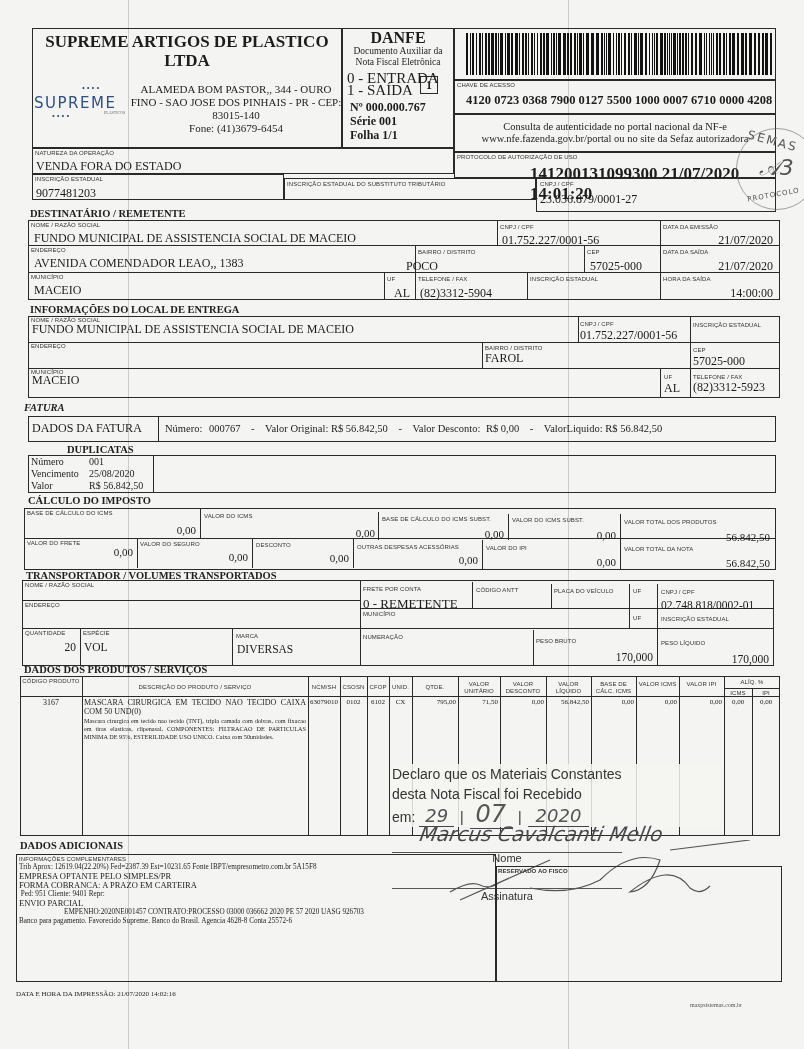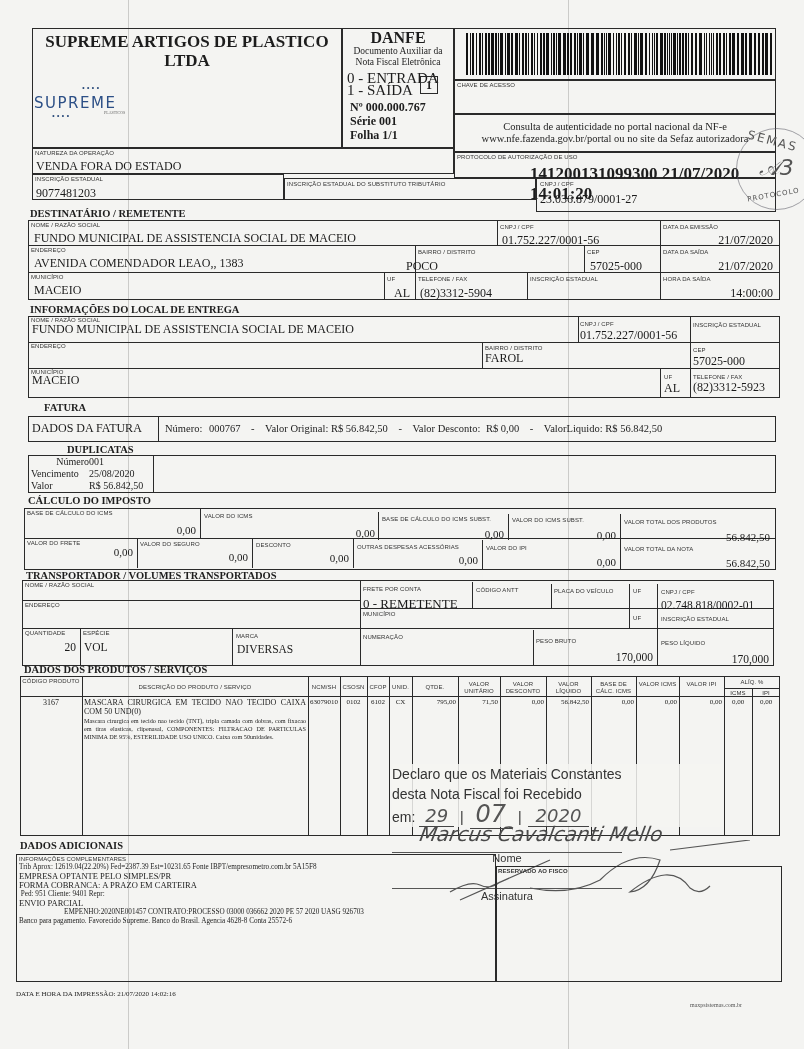--- a/index.html
+++ b/index.html
@@ -29,20 +29,26 @@
   <div class="box" style="left:32px;top:28px;width:310px;height:120px;"></div>
   <div class="abs center" style="left:32px;top:32px;width:310px;font-weight:bold;font-size:17px;line-height:19px;">
     <div>SUPREME ARTIGOS DE PLASTICO</div>
     <div>LTDA</div>
   </div>
   <div class="abs" style="left:34px;top:84px;width:96px;height:40px;">
     <div class="abs" style="left:48px;top:0px;font-size:8px;color:#2a4a7a;">• • • •</div>
     <div class="abs" style="left:0px;top:10px;font-family:'DejaVu Sans',sans-serif;font-size:15px;letter-spacing:1.5px;color:#2c4f86;">SUPREME</div>
     <div class="abs" style="left:70px;top:26px;font-size:4px;color:#666;">PLASTICOS</div>
     <div class="abs" style="left:18px;top:28px;font-size:8px;color:#2a4a7a;">• • • •</div>
+  </div>
+  <div class="abs center" style="left:130px;top:83px;width:212px;font-size:11px;line-height:13px;">
+    <div>ALAMEDA BOM PASTOR,, 344 - OURO</div>
+    <div>FINO - SAO JOSE DOS PINHAIS - PR - CEP:</div>
+    <div>83015-140</div>
+    <div>Fone: (41)3679-6454</div>
   </div>
 
   <div class="box" style="left:342px;top:28px;width:112px;height:120px;"></div>
   <div class="abs center" style="left:342px;top:30px;width:112px;font-weight:bold;font-size:16px;line-height:16px;">DANFE</div>
   <div class="abs center" style="left:342px;top:46px;width:112px;font-size:9.5px;line-height:11px;">
     <div>Documento Auxiliar da</div>
     <div>Nota Fiscal Eletrônica</div>
   </div>
   <div class="abs" style="left:347px;top:72px;font-size:15px;line-height:12px;">
     <div>0 - ENTRADA</div>
@@ -149,20 +155,21 @@
         <rect x="288" y="0" width="2" height="42"></rect>
         <rect x="292" y="0" width="2" height="42"></rect>
         <rect x="296" y="0" width="2" height="42"></rect>
         <rect x="299" y="0" width="3" height="42"></rect>
         <rect x="304" y="0" width="2" height="42"></rect>
       </g>
   </svg>
 
   <div class="box" style="left:454px;top:80px;width:322px;height:34px;"></div>
   <div class="lbl" style="left:457px;top:82px;">CHAVE DE ACESSO</div>
+  <div class="abs" style="left:466px;top:93px;font-weight:bold;font-size:12.5px;white-space:nowrap;">4120 0723 0368 7900 0127 5500 1000 0007 6710 0000 4208</div>
   <div class="box" style="left:454px;top:114px;width:322px;height:38px;"></div>
   <div class="abs center" style="left:454px;top:121px;width:322px;font-size:10.5px;line-height:12px;">
     <div>Consulta de autenticidade no portal nacional da NF-e</div>
     <div>www.nfe.fazenda.gov.br/portal ou no site da Sefaz autorizadora</div>
   </div>
 
   <div class="box" style="left:32px;top:148px;width:422px;height:26px;"></div>
   <div class="lbl" style="left:35px;top:150px;">NATUREZA DA OPERAÇÃO</div>
   <div class="val" style="left:36px;top:159px;">VENDA FORA DO ESTADO</div>
   <div class="box" style="left:454px;top:152px;width:322px;height:26px;"></div>
@@ -242,21 +249,21 @@
   <div class="lbl" style="left:693px;top:347px;">CEP</div>
   <div class="val" style="left:693px;top:354px;">57025-000</div>
 
   <div class="lbl" style="left:31px;top:369px;">MUNICÍPIO</div>
   <div class="val" style="left:32px;top:373px;">MACEIO</div>
   <div class="lbl" style="left:664px;top:374px;">UF</div>
   <div class="val" style="left:664px;top:381px;">AL</div>
   <div class="lbl" style="left:693px;top:374px;">TELEFONE / FAX</div>
   <div class="val" style="left:693px;top:380px;">(82)3312-5923</div>
 
-  <div class="sect" style="left:44px;top:402px;">FATURA</div>
+  <div class="sect" style="left:24px;top:402px;font-style:italic;">FATURA</div>
   <div class="box" style="left:28px;top:416px;width:748px;height:26px;"></div>
   <div class="vline" style="left:158px;top:416px;height:26px;"></div>
   <div class="val" style="left:32px;top:421px;">DADOS DA FATURA</div>
   <div class="abs" style="left:165px;top:423px;font-size:10.5px;white-space:nowrap;">
     <span>Número:</span>
     <span style="margin-left:4px;">000767</span>
     <span style="margin:0 8px;">-</span>
     <span>Valor Original:</span>
     <span>R$ 56.842,50</span>
     <span style="margin:0 8px;">-</span>
@@ -264,21 +271,21 @@
     <span style="margin-left:3px;">R$ 0,00</span>
     <span style="margin:0 8px;">-</span>
     <span>ValorLiquido:</span>
     <span>R$ 56.842,50</span>
   </div>
 
   <div class="sect" style="left:30px;top:444px;margin-left:37px;">DUPLICATAS</div>
   <div class="box" style="left:28px;top:455px;width:748px;height:38px;"></div>
   <div class="vline" style="left:153px;top:455px;height:38px;"></div>
   <div class="abs" style="left:31px;top:456px;font-size:10px;line-height:12px;">
-    <div><span style="display:inline-block;width:58px;text-align:right;">Número</span><span>001</span></div>
+    <div><span style="display:inline-block;width:58px;">Número</span><span>001</span></div>
     <div><span style="display:inline-block;width:58px;">Vencimento</span><span>25/08/2020</span></div>
     <div><span style="display:inline-block;width:58px;">Valor</span><span>R$ 56.842,50</span></div>
   </div>
 
   <div class="sect" style="left:28px;top:495px;">CÁLCULO DO IMPOSTO</div>
   <div class="box" style="left:24px;top:508px;width:752px;height:62px;"></div>
   <div class="hline" style="left:24px;top:538px;width:752px;"></div>
 
   <div class="vline" style="left:200px;top:508px;height:30px;"></div>
   <div class="vline" style="left:378px;top:512px;height:28px;"></div>

